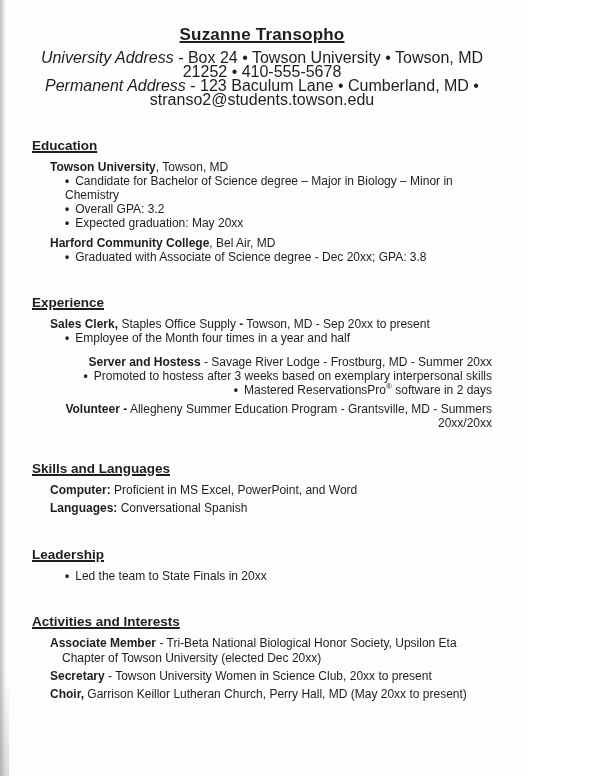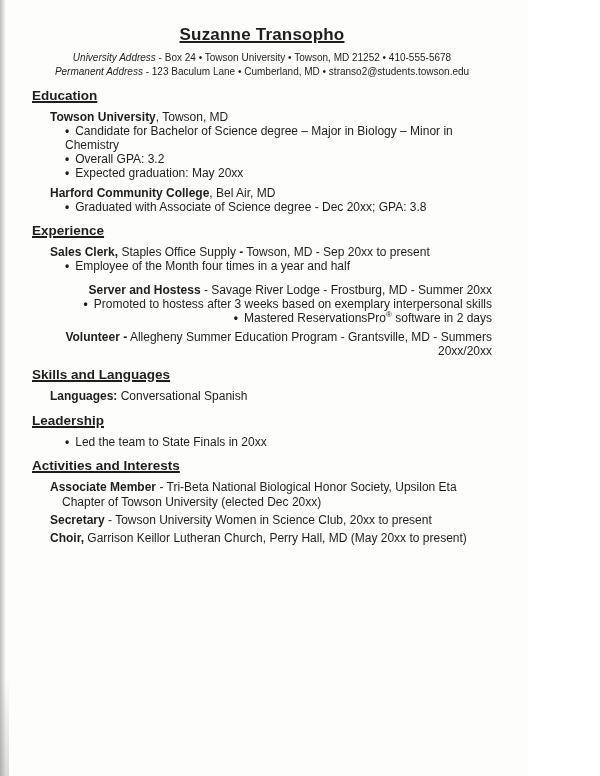--- a/index.html
+++ b/index.html
@@ -28,27 +28,27 @@
     pointer-events:none;
   }
 
   header { text-align:center; }
   h1 {
     font-size:17px; line-height:20px; font-weight:bold;
     text-decoration:underline; text-decoration-thickness:1.5px;
     letter-spacing:.2px;
   }
   .addr-block { margin-top:6px; }
-  .addr { font-size:10px; line-height:14px;text-align:center; }
+  .addr { font-size:16px; line-height:14px;text-align:center; }
   .addr i { font-style:italic; }
 
   h2 {
     font-size:13.5px; line-height:16px; font-weight:bold;
     text-decoration:underline; text-decoration-thickness:1.5px;
-    margin-top:9px; margin-bottom:6px;
+    margin-top:31px; margin-bottom:6px;
   }
   .entries { }
   .entry { margin-top:6px; margin-left:18px; }
   .sec-exp .entry + .entry { margin-top:10px;text-align:right; }
   .sec-exp .entry.gap-lg { margin-top:5px; }
   .ehead {
     font-size:12px; line-height:14px;
     padding-left:12px; text-indent:-12px; 
   }
   .ehead b { font-weight:bold; }
@@ -113,20 +113,21 @@
       </div>
       <div class="entry gap-lg">
         <p class="ehead"><b>Volunteer -</b><span> Allegheny Summer Education Program - Grantsville, MD - Summers 20xx/20xx</span></p>
       </div>
     </div>
   </section>
 
   <section class="sec-skills">
     <h2>Skills and Languages</h2>
     <div class="plain-lines">
+      <p class="pline"><b>Computer:</b><span> Proficient in MS Excel, PowerPoint, and Word</span></p>
       <p class="pline"><b>Languages:</b><span> Conversational Spanish</span></p>
     </div>
   </section>
 
   <section class="sec-lead">
     <h2>Leadership</h2>
     <div class="entries">
       <div class="entry">
         <ul>
           <li>Led the team to State Finals in 20xx</li>

